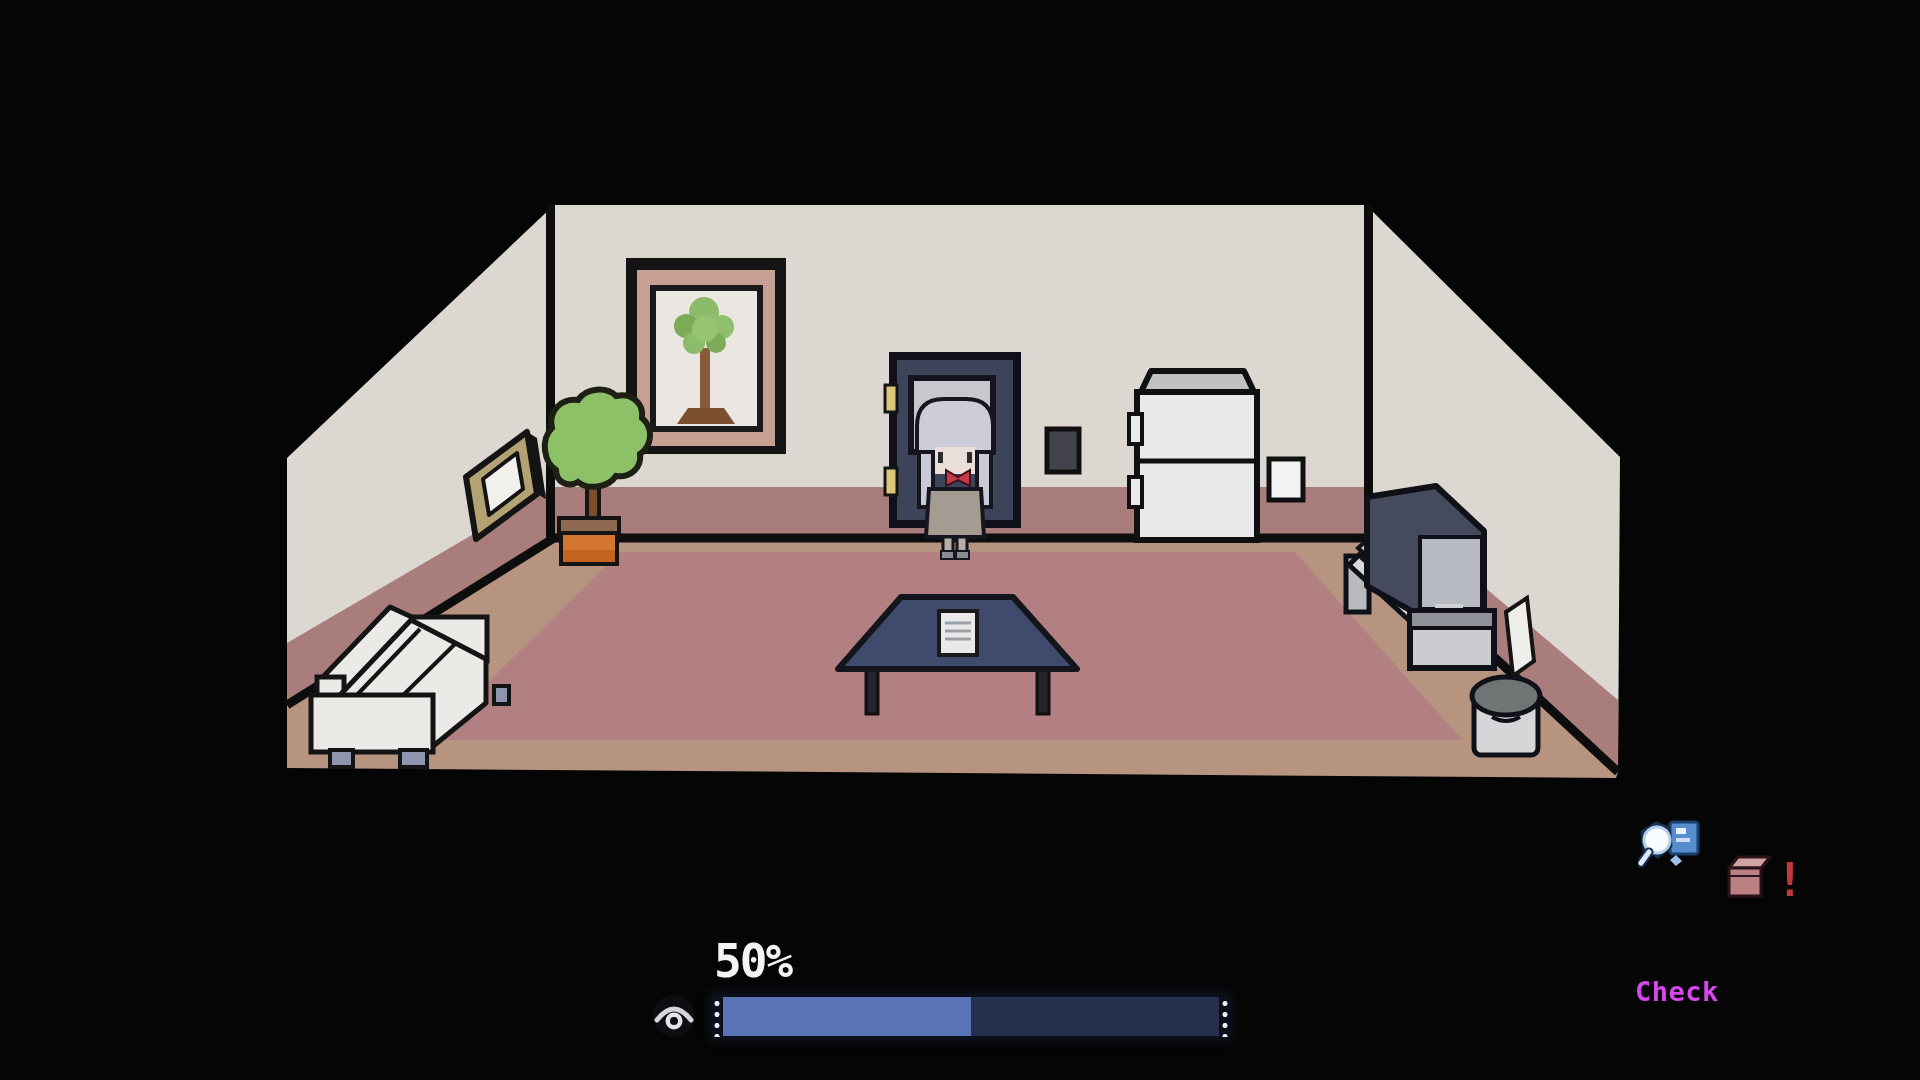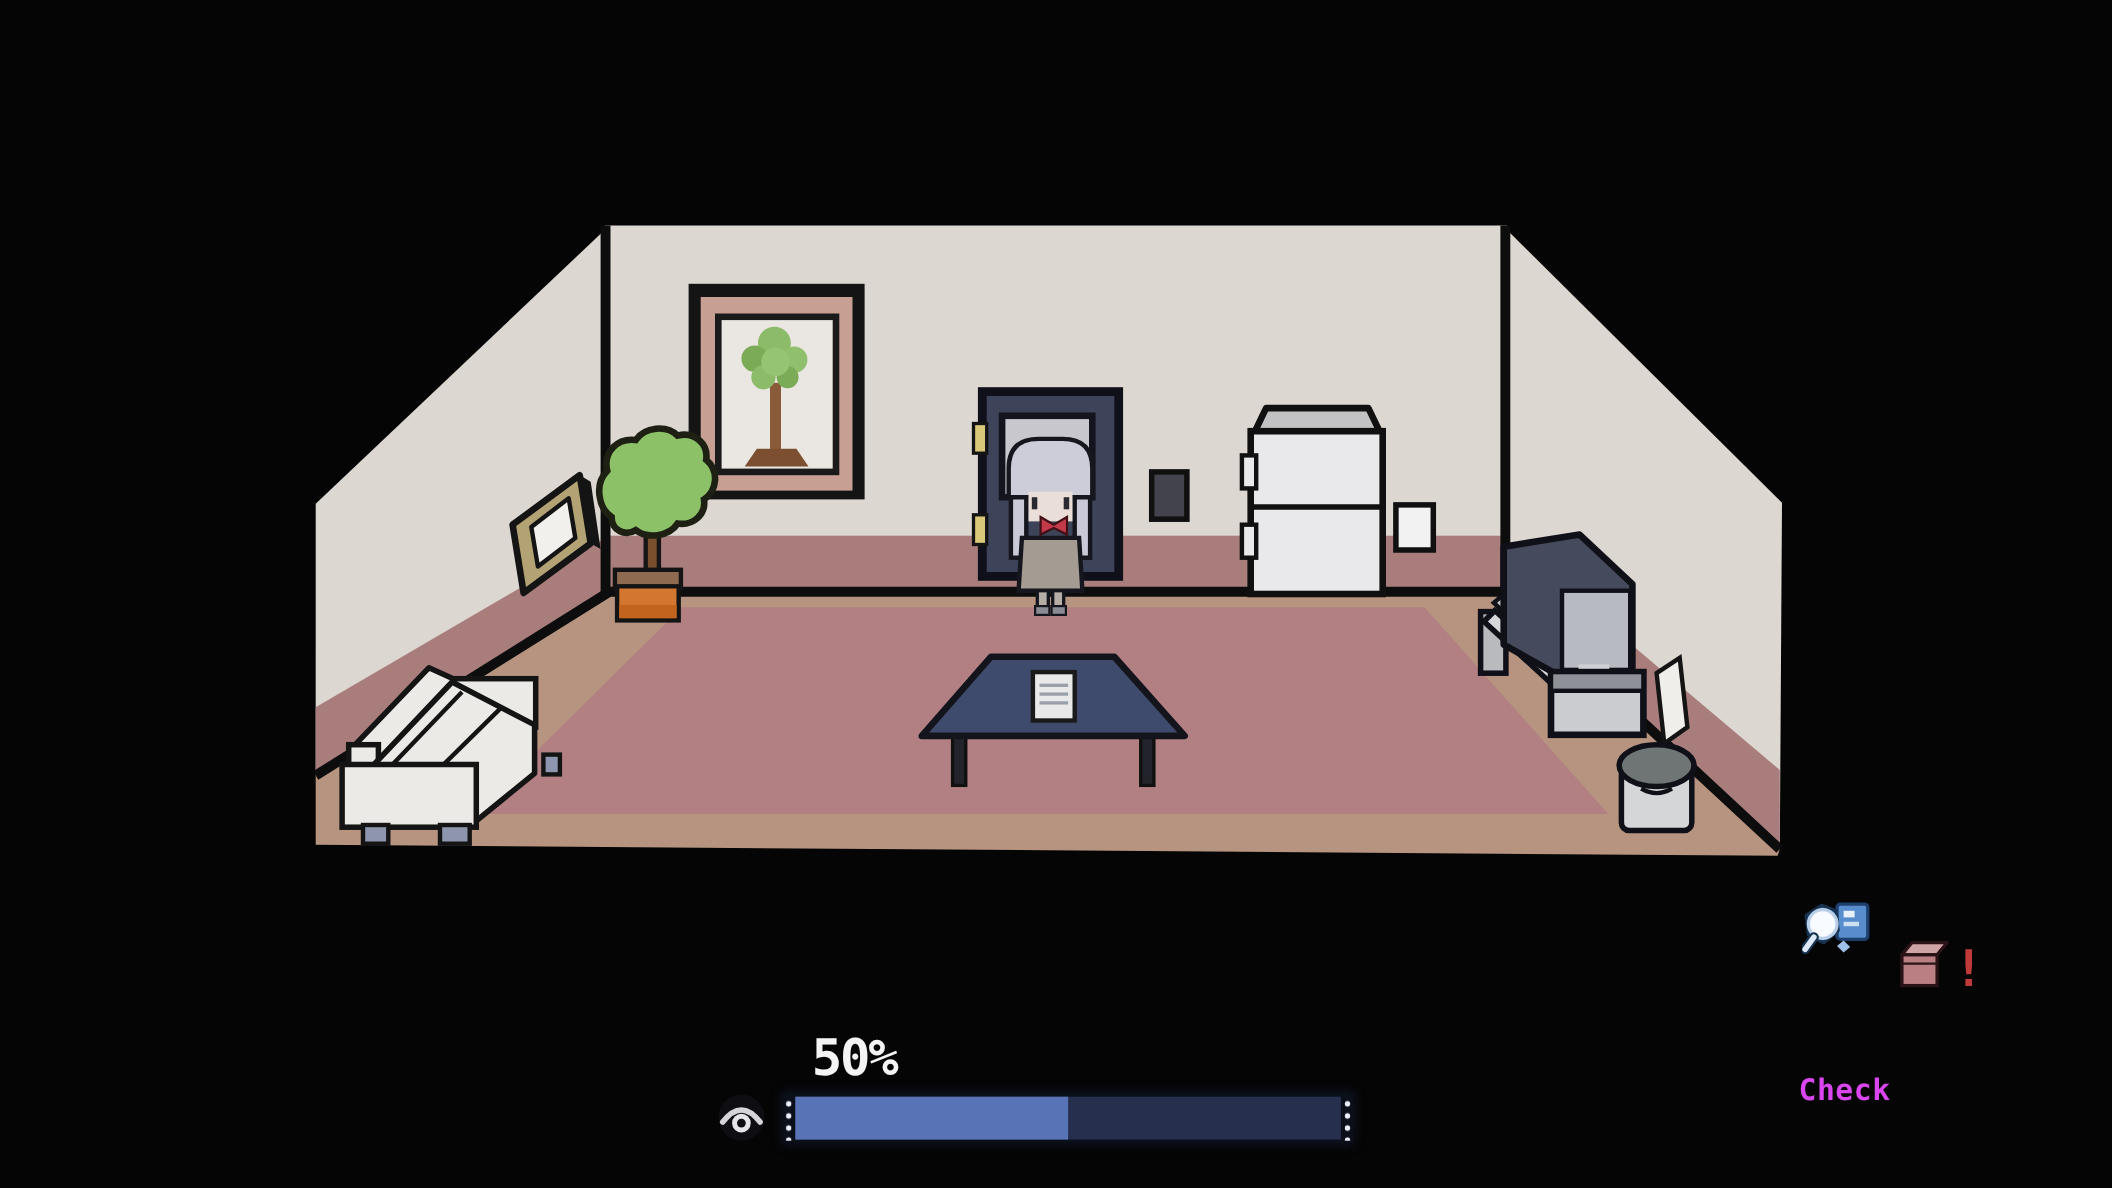--- a/index.html
+++ b/index.html
@@ -1,21 +1,21 @@
 <!DOCTYPE html>
 <html><head>
 <meta charset="utf-8">
 <style>
   html,body{margin:0;padding:0;background:#000;}
   .screen{position:relative;width:1920px;height:1080px;background:#050505;overflow:hidden;
           font-family:"DejaVu Sans Mono", monospace;}
   .scene-svg{position:absolute;left:0;top:0;}
   
   .hud-progress-label{position:absolute;left:714px;top:934px;font-size:46px;font-weight:bold;
-      color:#f4f4f4;letter-spacing:-2px;margin-left:24px;}
+      color:#f4f4f4;letter-spacing:-2px;}
   .hud-eye{position:absolute;left:650px;top:992px;width:48px;height:48px;}
   .hud-bar{position:absolute;left:712px;top:994px;width:518px;height:45px;
       background:#0b0f1a;display:flex;align-items:stretch;padding:2px 1px;box-sizing:border-box;
       box-shadow:0 0 10px 2px rgba(30,40,70,.45);}
   .dotcol{width:8px;background-image:radial-gradient(circle at center,#edf0f8 2.3px,rgba(0,0,0,0) 2.8px);
       background-size:8px 11px;background-repeat:repeat-y;background-position:center 2px;}
   .track{flex:1;position:relative;background:#272f4f;margin:1px 2px;}
   .fill{position:absolute;left:0;top:0;bottom:0;background:#5973b7;}
   .hud-check{position:absolute;left:1635px;top:976px;font-size:27px;font-weight:bold;
       color:#a6a6cf;letter-spacing:0.5px;}

